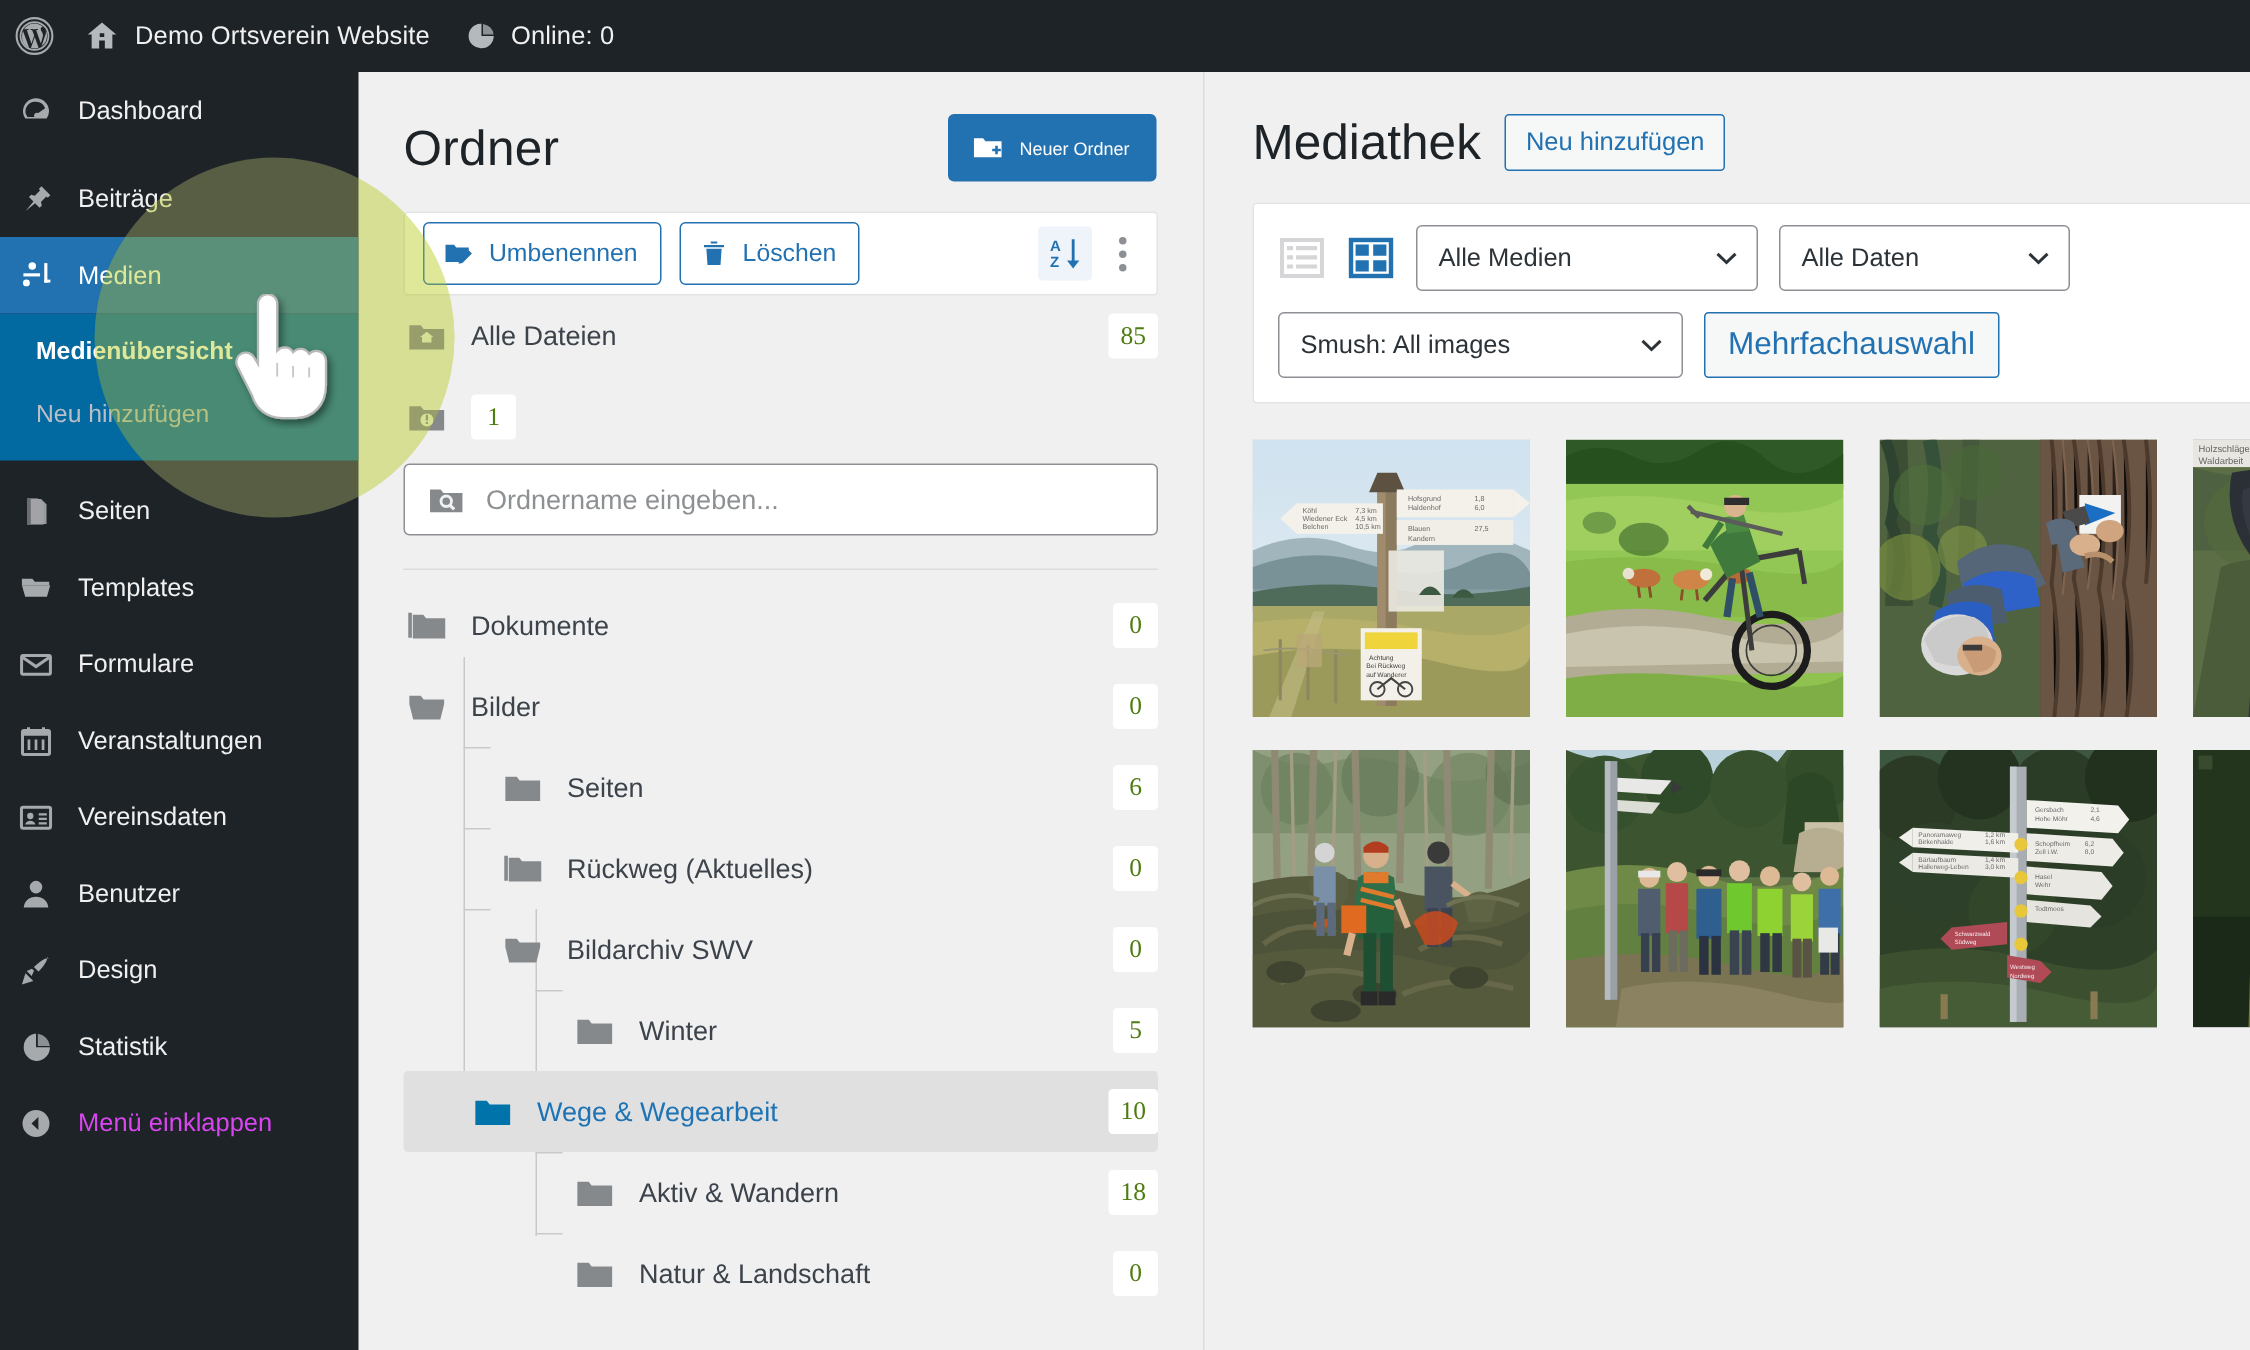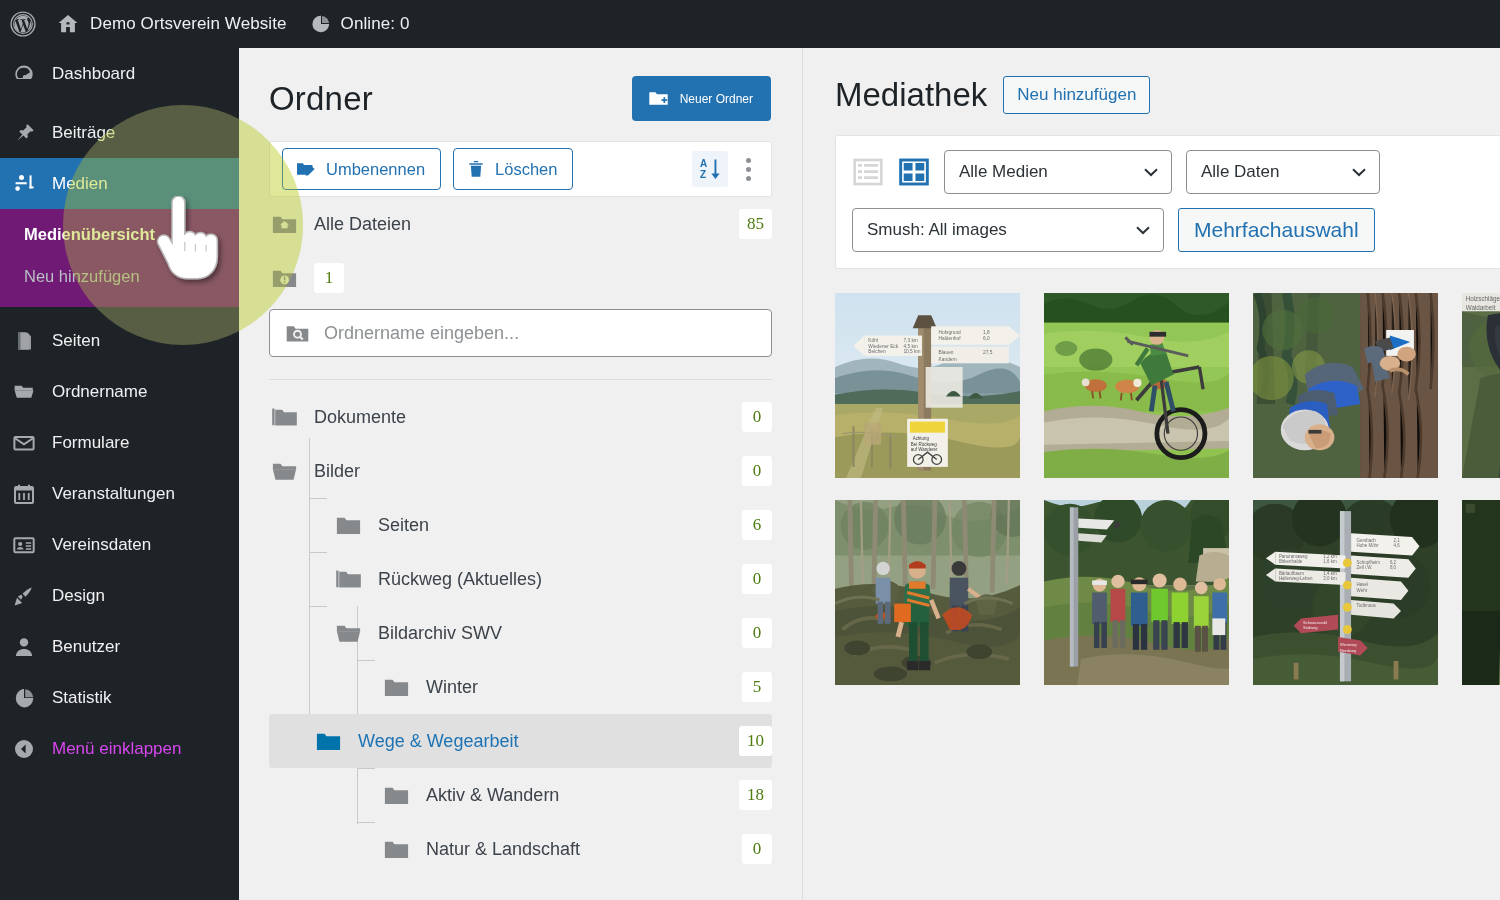--- a/index.html
+++ b/index.html
@@ -30,21 +30,21 @@
     position: absolute; top: 48px; left: 0; width: 239px; height: 852px;
     background: #1d2327; z-index: 30; overflow: hidden;
   }
   .menu-row {
     position: relative; display: flex; align-items: center;
     height: 51px; padding-left: 12px; color: #f0f0f1; font-size: 17px;
   }
   .menu-row .mi { width: 32px; flex: 0 0 32px; display: flex; align-items: center; justify-content: flex-start; }
   .menu-row .ml { margin-left: 8px; white-space: nowrap; }
   .menu-row.active { background: #2271b1; color: #fff; }
-  .submenu { background: #701a75; padding: 4px 0 10px 0; }
+  .submenu { background: #0369a1; padding: 4px 0 10px 0; }
   .sub-row { height: 42px; display: flex; align-items: center; padding-left: 24px; font-size: 16.5px; }
   .sub-row.cur { color: #fff; font-weight: bold; }
   .sub-row.nrm { color: #b9bfc4; }
   .collapse { color: #d946ef; }
   .spacer8 { height: 8px; }
 
   
   #folders {
     position: absolute; top: 48px; left: 239px; width: 564px; height: 852px;
     background: #f0f0f1; z-index: 10; overflow: hidden;
@@ -241,21 +241,21 @@
     <span class="ml">Seiten</span>
   </div>
 
   <div class="menu-row">
     <span class="mi">
       <svg width="24" height="24" viewBox="0 0 24 24">
           <path fill="#a7aaad" d="M2.6 5.8h7l1.6 2h9.6v2.4H2.6z"></path>
           <path fill="#a7aaad" d="M2.6 10.2h18.9l-2.2 7.6H4.8z"></path>
         </svg>
     </span>
-    <span class="ml">Ordnername</span>
+    <span class="ml">Templates</span>
   </div>
 
   <div class="menu-row">
     <span class="mi">
       <svg width="24" height="24" viewBox="0 0 24 24">
           <rect x="2.4" y="6" width="19.2" height="12.5" rx="1" fill="none" stroke="#a7aaad" stroke-width="2"></rect>
           <path d="M3 7.2 12 13.4l9-6.2" fill="none" stroke="#a7aaad" stroke-width="2"></path>
         </svg>
     </span>
     <span class="ml">Formulare</span>
@@ -281,34 +281,34 @@
           <path fill="#a7aaad" d="M4.8 16.6c.4-1.7 1.8-2.5 3.4-2.5s3 .8 3.4 2.5z"></path>
           <path fill="#a7aaad" d="M13.8 9.2h5.4v1.5h-5.4zm0 3h5.4v1.5h-5.4zm0 3h5.4v1.5h-5.4z"></path>
         </svg>
     </span>
     <span class="ml">Vereinsdaten</span>
   </div>
 
   <div class="menu-row">
     <span class="mi">
       <svg width="24" height="24" viewBox="0 0 24 24">
-          <path fill="#a7aaad" d="M20.6 4.2c-.9-.9-2.8-.2-5.4 1.6-1.7 1.2-3.4 2.7-4.6 3.9l3 3c1.2-1.2 2.7-2.9 3.9-4.6 1.8-2.6 2.5-4.5 1.6-5.4zM9.3 10.8l-3.5 1.6 3.3 3.3 1.6-3.5-1.4-1.4zM5 13.8 2.6 21.4l7.6-2.4L5 13.8z"></path>
-        </svg>
-    </span>
-    <span class="ml">Design</span>
-  </div>
-
-  <div class="menu-row">
-    <span class="mi">
-      <svg width="24" height="24" viewBox="0 0 24 24">
           <circle cx="12" cy="7.4" r="4.2" fill="#a7aaad"></circle>
           <path fill="#a7aaad" d="M3.8 21c.5-4.6 4-7.1 8.2-7.1s7.7 2.5 8.2 7.1z"></path>
         </svg>
     </span>
     <span class="ml">Benutzer</span>
+  </div>
+
+  <div class="menu-row">
+    <span class="mi">
+      <svg width="24" height="24" viewBox="0 0 24 24">
+          <path fill="#a7aaad" d="M20.6 4.2c-.9-.9-2.8-.2-5.4 1.6-1.7 1.2-3.4 2.7-4.6 3.9l3 3c1.2-1.2 2.7-2.9 3.9-4.6 1.8-2.6 2.5-4.5 1.6-5.4zM9.3 10.8l-3.5 1.6 3.3 3.3 1.6-3.5-1.4-1.4zM5 13.8 2.6 21.4l7.6-2.4L5 13.8z"></path>
+        </svg>
+    </span>
+    <span class="ml">Design</span>
   </div>
 
   <div class="menu-row">
     <span class="mi">
       <svg width="24" height="24" viewBox="0 0 24 24">
           <path fill="#a7aaad" d="M11 3.1A9.3 9.3 0 0 0 12 21.4a9.3 9.3 0 0 0 9.3-9.3H12V3.1z"></path>
           <path fill="#8b9094" d="M13.2 3.2v8.1h8.1a9.3 9.3 0 0 0-8.1-8.1z"></path>
         </svg>
     </span>
     <span class="ml">Statistik</span>
@@ -535,21 +535,21 @@
         </svg>
     </div>
 
     <div class="sel-box" style="width:194px;">
       <span>Alle Daten</span>
       <svg class="chev" width="14" height="9" viewBox="0 0 14 9">
           <path fill="none" stroke="#2c3338" stroke-width="2" d="M1 1.2 7 7l6-5.8"></path>
         </svg>
     </div>
 
-    <div class="sel-box" style="width:312px;">
+    <div class="sel-box" style="width:270px;">
       <span>Smush: All images</span>
       <svg class="chev" width="14" height="9" viewBox="0 0 14 9">
           <path fill="none" stroke="#2c3338" stroke-width="2" d="M1 1.2 7 7l6-5.8"></path>
         </svg>
     </div>
 
     <button class="btn-multi">Mehrfachauswahl</button>
   </div>
 
   <div class="grid">

